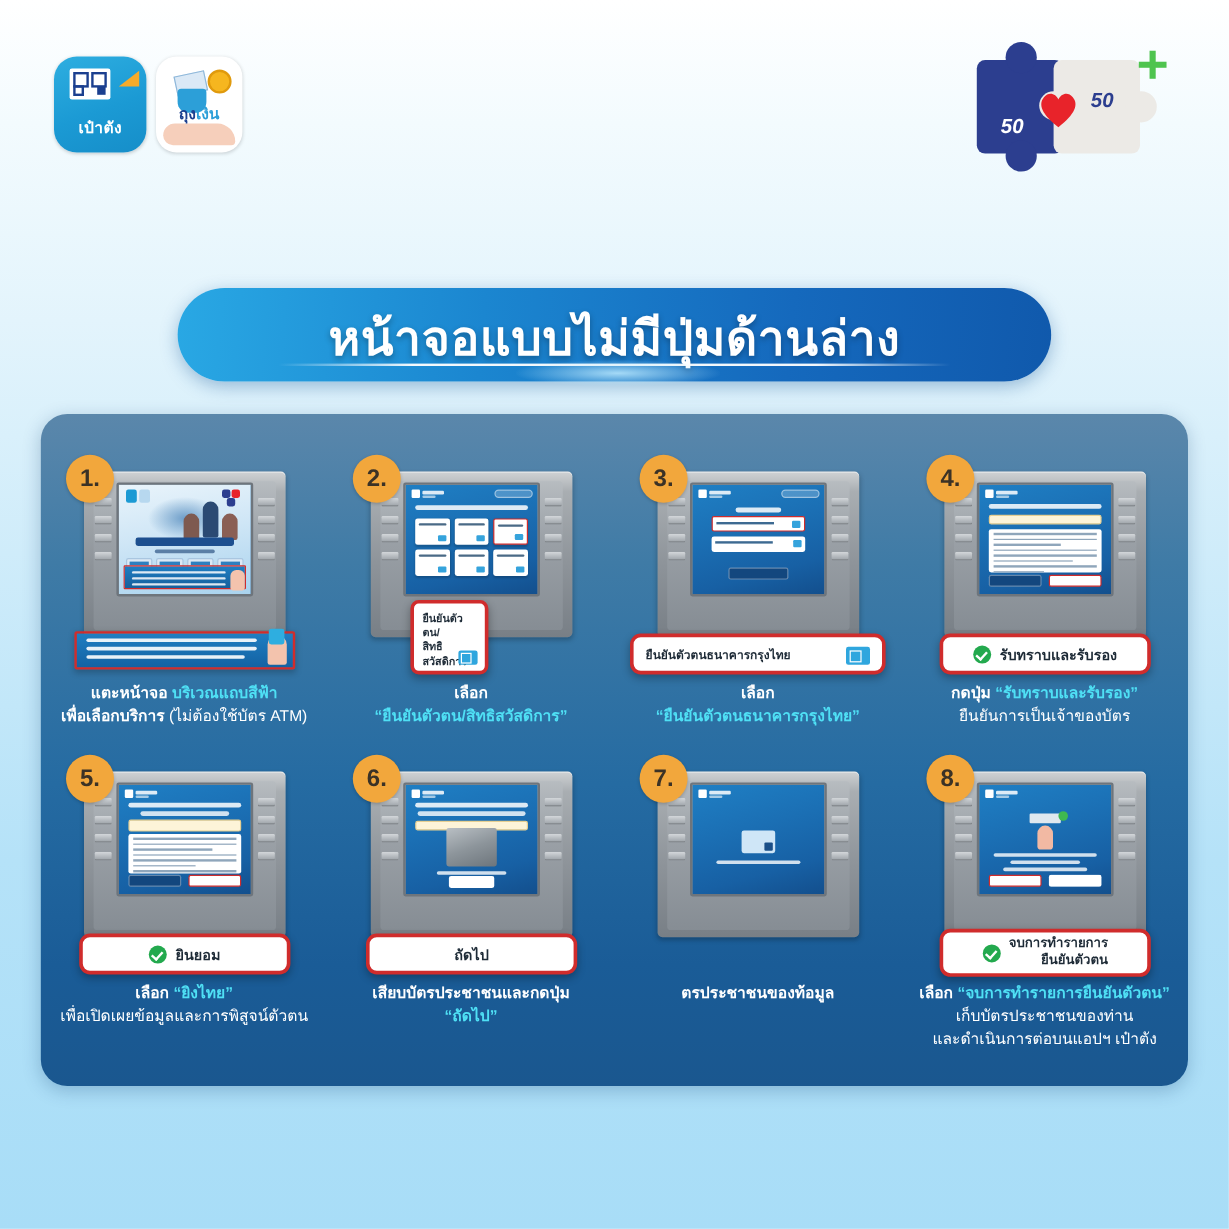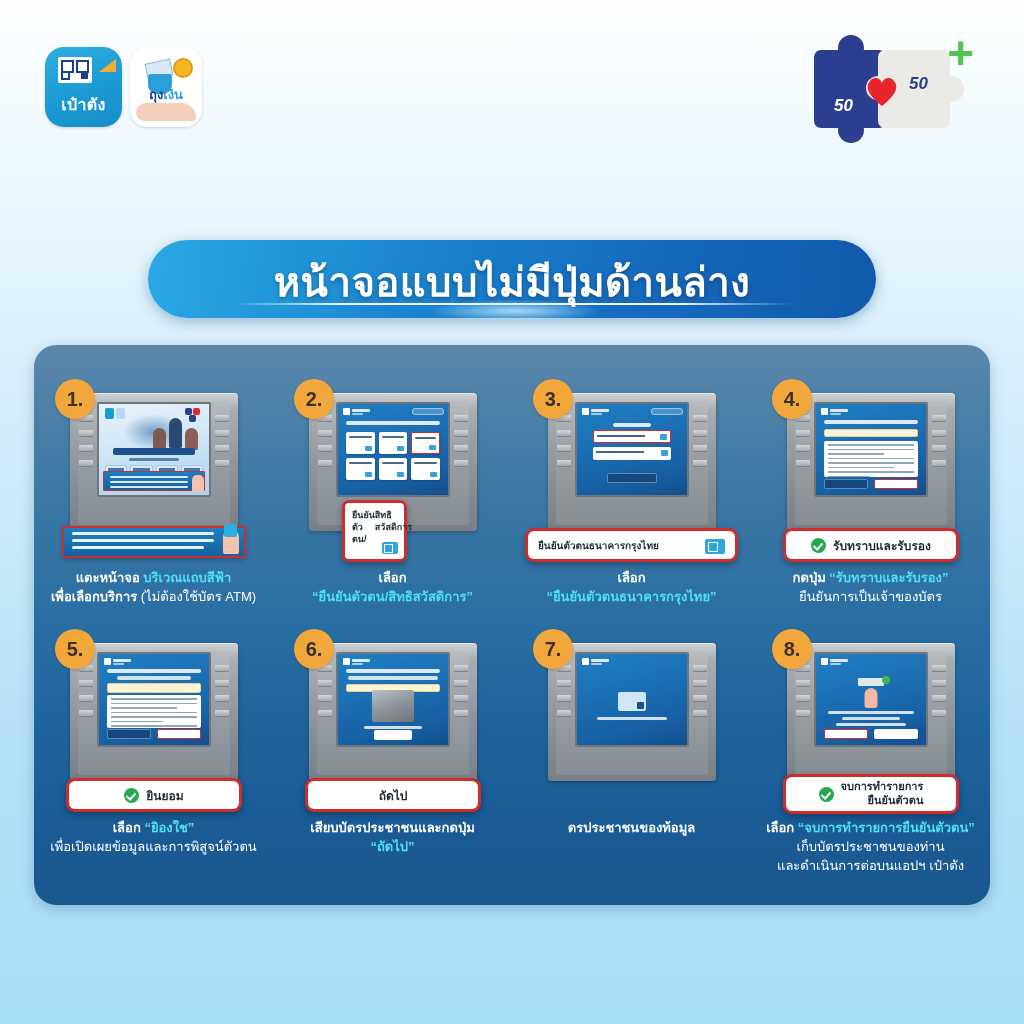--- a/index.html
+++ b/index.html
@@ -41,21 +41,21 @@
   .pt-qr-d {
     position: absolute; right: 4px; bottom: 4px; width: 7px; height: 7px;
     background: #1b3f8f;
   }
   .pt-fold {
     position: absolute; right: 6px; top: 12px; width: 0; height: 0;
     border-left: 17px solid transparent; border-bottom: 13px solid #f6ab2a;
   }
   .pt-label {
     position: absolute; left: 0; right: 0; bottom: 10px; text-align: center;
-    color: #fff; font-size: 16px; font-weight: bold; letter-spacing: .3px;
+    color: #fff; font-size: 13px; font-weight: bold; letter-spacing: .3px;
   }
 
   .logo-tungngern {
     width: 72px; height: 80px; border-radius: 17px; background: #ffffff;
     position: relative; overflow: hidden; box-shadow: 0 1px 3px rgba(0,0,0,.15);
   }
   .tn-coin {
     position: absolute; right: 9px; top: 11px; width: 20px; height: 20px; border-radius: 50%;
     background: #f6b61f; border: 2px solid #e09a0d;
   }
@@ -351,21 +351,21 @@
   
   .callout {
     position: absolute; background: #ffffff; border: 3px solid #d02c2c;
     border-radius: 9px; box-shadow: 0 3px 7px rgba(0,0,0,.3);
     display: flex; align-items: center; z-index: 8;
   }
   .callout-text { color: #1d2a36; font-weight: bold; }
 
   .co-2 {
     left: 69px; top: 127px; width: 65px; height: 62px;
-    align-items: flex-start; justify-content: flex-start;
+    flex-direction: column; align-items: flex-start; justify-content: flex-start;
     padding: 6px 6px 4px 7px; border-radius: 7px;
   }
   .co-2 .callout-text { font-size: 9px; line-height: 1.35; }
   .co-2-icon {
     position: absolute; right: 6px; bottom: 5px; width: 16px; height: 12px;
     background: #2fa6de; border-radius: 2px;
   }
   .co-2-icon::after {
     content: ""; position: absolute; left: 2px; top: 2px; width: 7px; height: 7px;
     border: 1.5px solid #fff;
@@ -731,21 +731,21 @@
             <div class="s-act"></div>
             <div class="s-act white sel"></div>
           </div>
         </div>
       </div>
       <div class="callout co-5">
         <span class="check-icon"></span>
         <span class="callout-text">ยินยอม</span>
       </div>
       <div class="caption">
-        <div><span class="b">เลือก </span><span class="hl">“ยิองใช”</span></div>
+        <div><span class="b">เลือก </span><span class="hl">“ยิงไทย”</span></div>
         <div><span class="n">เพื่อเปิดเผยข้อมูลและการพิสูจน์ตัวตน</span></div>
       </div>
     </div>
 
     <div class="step">
       <div class="badge">6.</div>
       <div class="atm">
         <div class="atm-outer"></div>
           <div class="atm-inner"></div>
         <div class="btn-col left">

